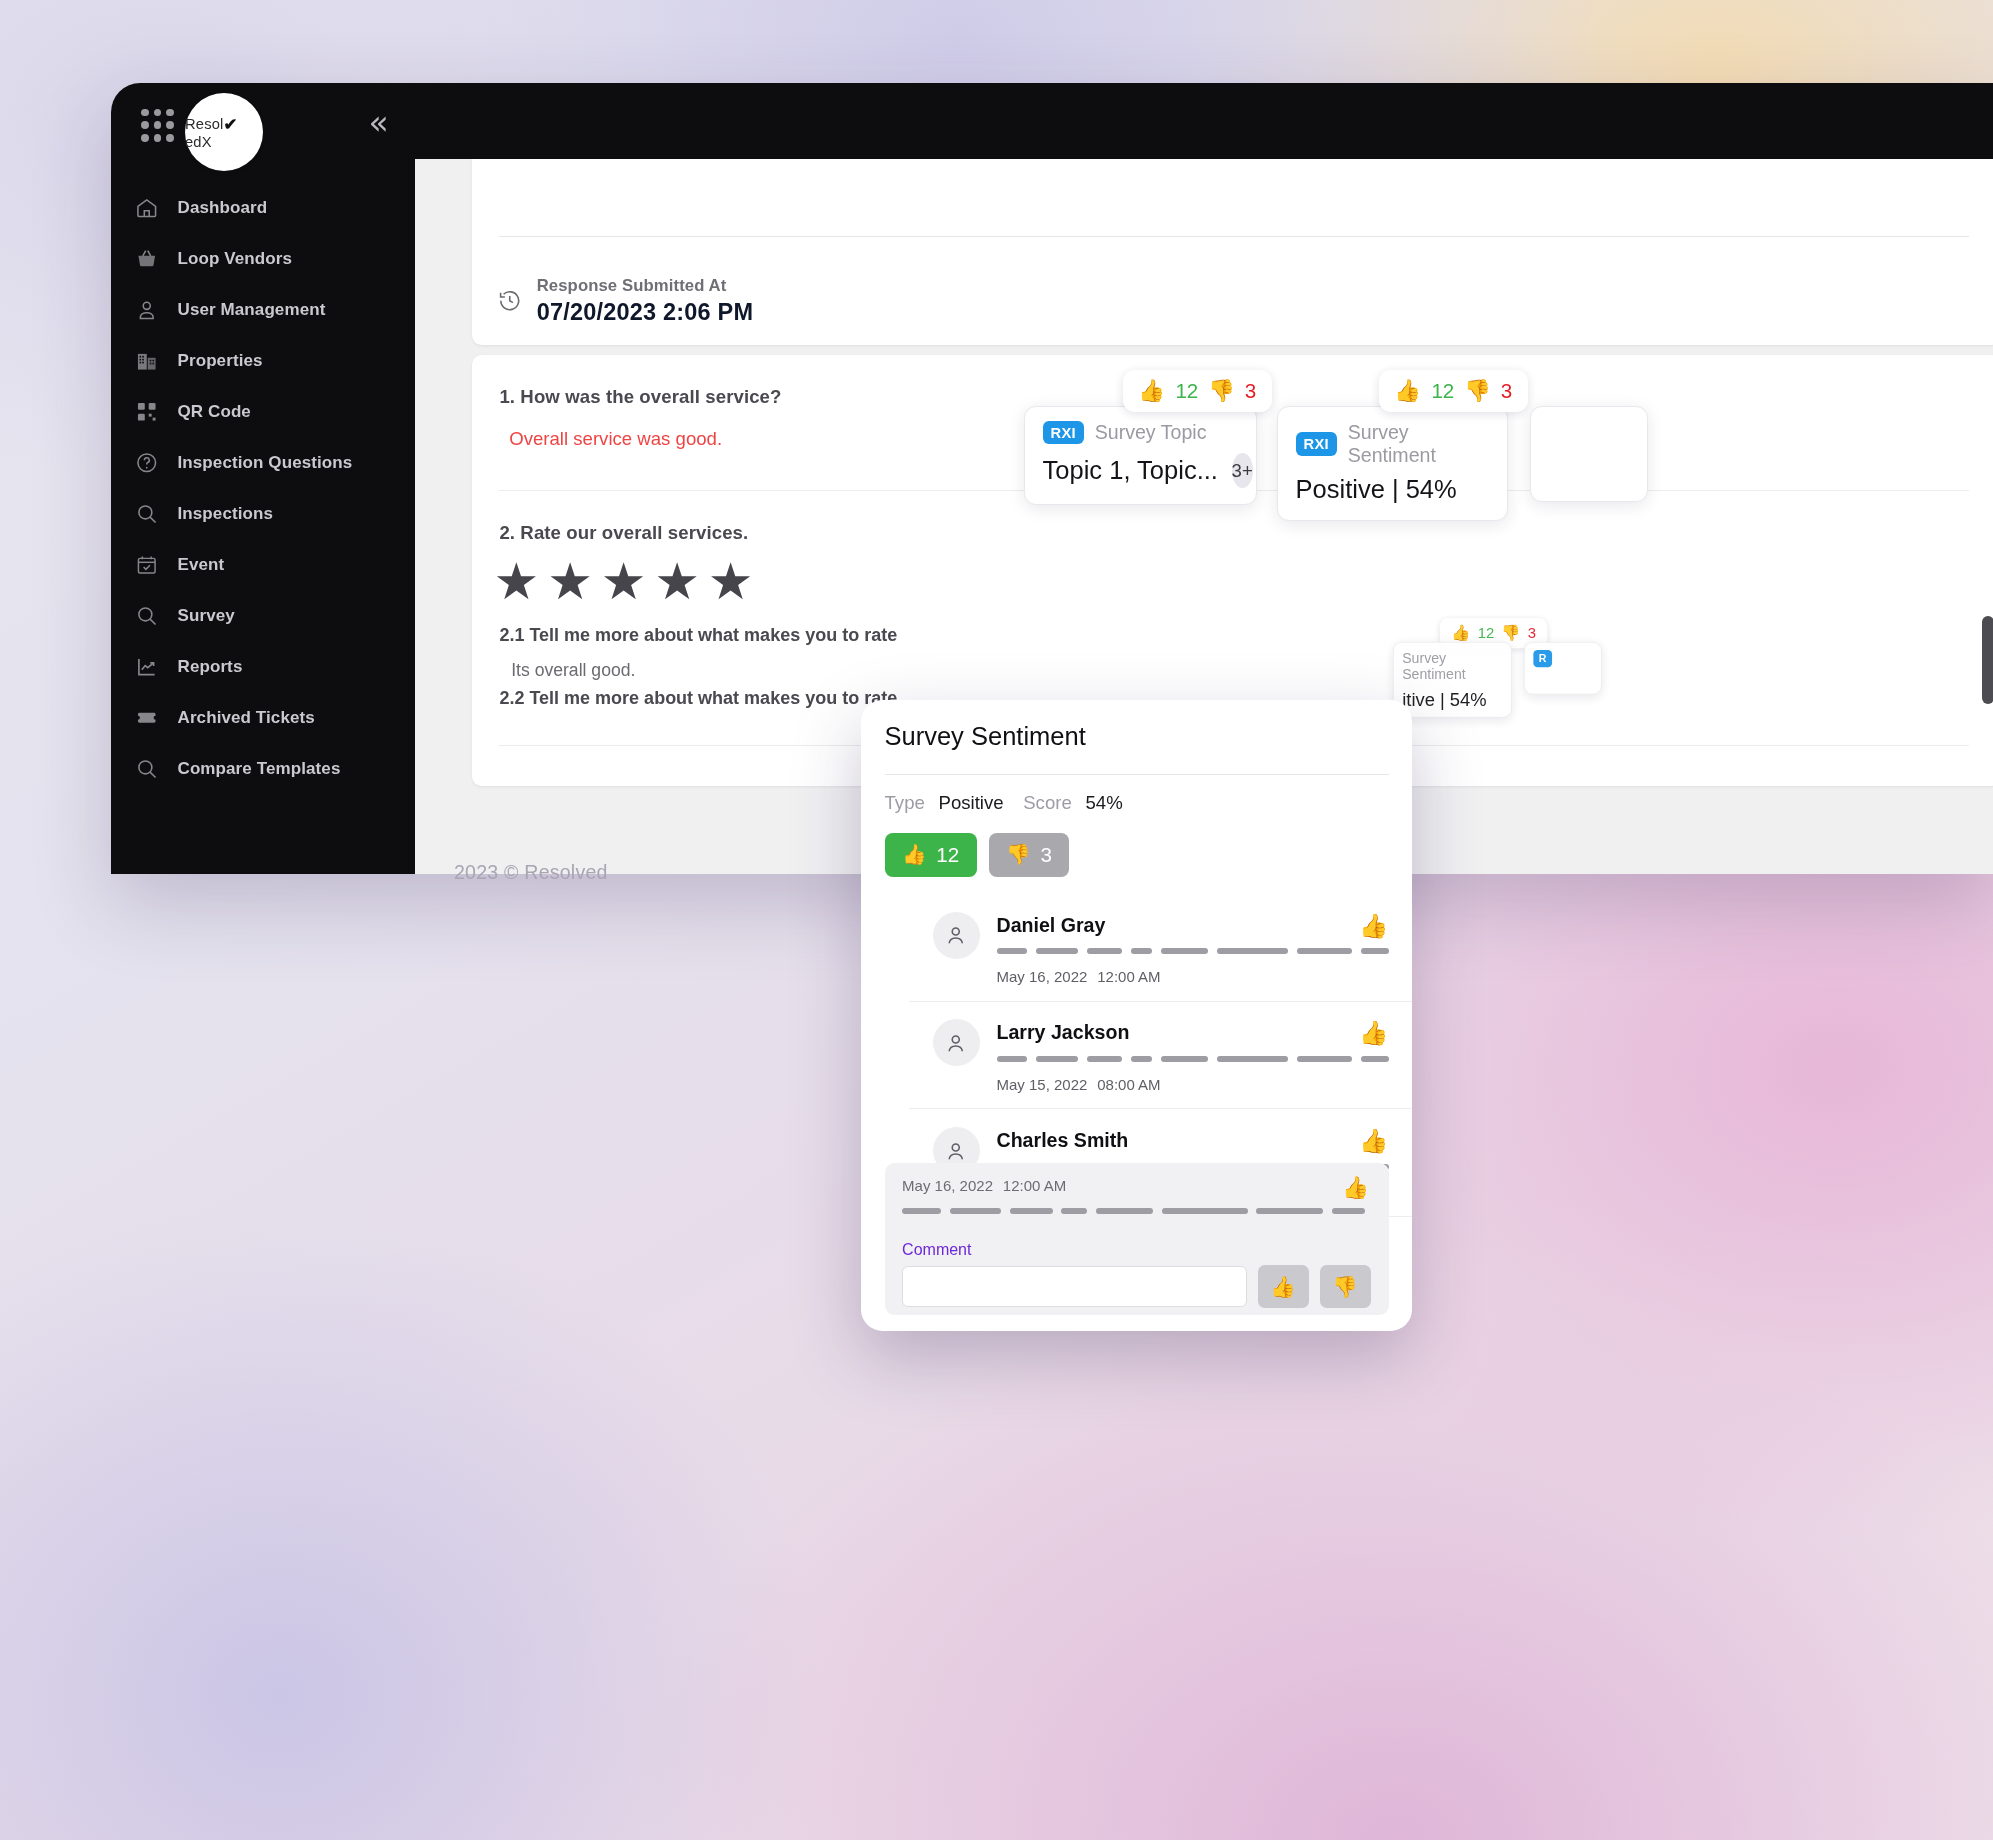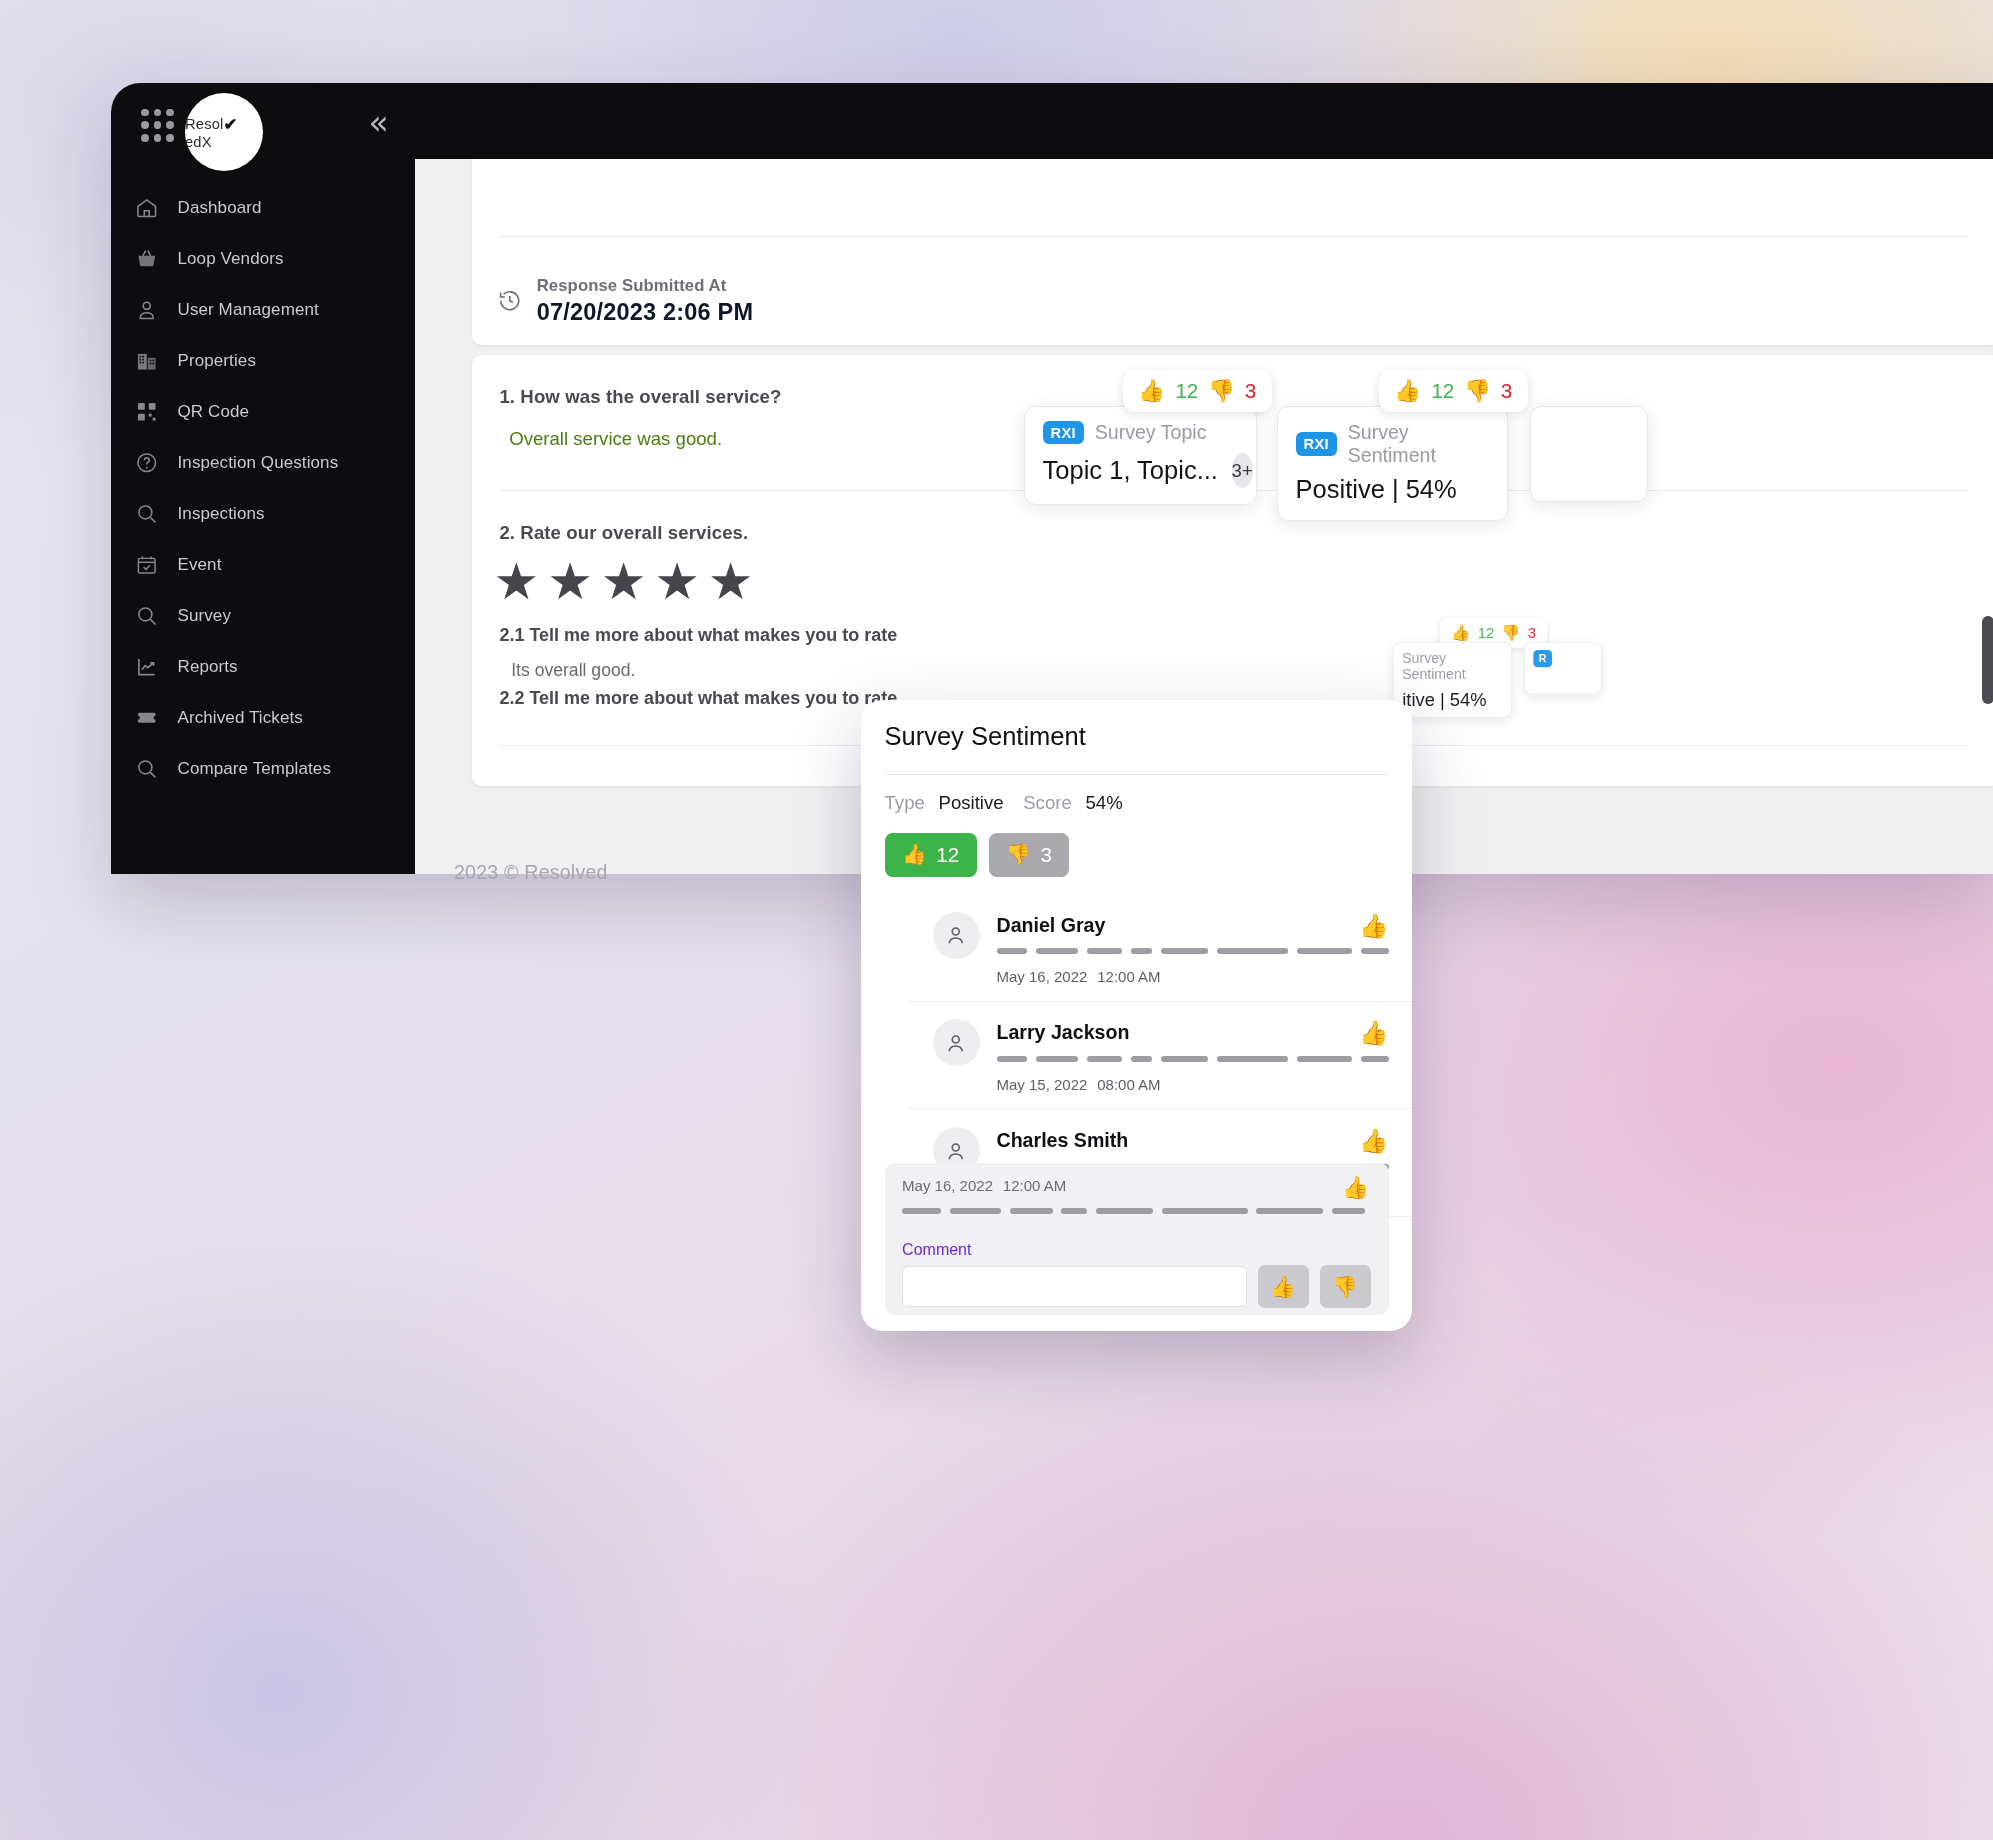--- a/index.html
+++ b/index.html
@@ -67,20 +67,21 @@
     position: absolute; left: 0; top: 76px;
     width: 304px; height: 715px;
     background: #0d0d0f;
     padding-top: 23.5px;
   }
   .nav-item {
     display: flex; align-items: center;
     height: 51px;
     padding-left: 23.5px;
     cursor: pointer;
+    font-weight: bold;
   }
   .nav-ico {
     width: 43px; height: 27.4px; flex: 0 0 43px;
     display: flex; align-items: center; justify-content: flex-start;
     color: #86868b;
   }
   .nav-ico svg { width: 23.5px; height: 23.5px; display: block; }
   .nav-label {
     color: #c9c9cf; font-size: 17px; letter-spacing: 0.1px;
     white-space: nowrap;
@@ -115,21 +116,21 @@
   .submitted-label { font-size: 16.7px; font-weight: 700; color: #6f6f75; letter-spacing:0.1px; }
   .submitted-value { font-size: 23.5px; font-weight: 700; color: #0f172a; margin-top: 2.9px; letter-spacing:0.2px; }
 
   .card-qs {
     position: absolute; left: 57px; top: 196px;
     width: 1529px; height: 431px;
     border-radius: 9.8px;
   }
   .q-block { position: absolute; left: 27.4px; }
   .q-title { font-size: 18.6px; font-weight: 700; color: #49494f; letter-spacing: 0.1px; }
-  .q-answer { font-size: 18.6px; color: #4d7c0f; margin-top: 19.6px; margin-left: 9.8px; font-weight: 400;}
+  .q-answer { font-size: 18.6px; color: #ef4444; margin-top: 19.6px; margin-left: 9.8px; font-weight: 400;}
   .q-divider { position: absolute; left: 27.4px; width: 1470px; height: 1px; background: #ececed; }
   .stars { position: absolute; left: 21.6px; display: flex; gap: 7.8px; }
   .star { font-size: 51px; color: #45454b; line-height: 1; font-family: "DejaVu Sans", sans-serif; }
   .q-sub { font-size: 18px; font-weight: 700; color: #49494f; }
   .q-sub-ans { font-size: 17.6px; color: #6a6a70; margin-top: 13.7px; margin-left: 11.8px; }
 
   .footer-text {
     position: absolute; left: 454px; top: 861px;
     font-size: 19.6px; color: #a9a5b4; font-weight: 500;
     letter-spacing: 0.2px;

